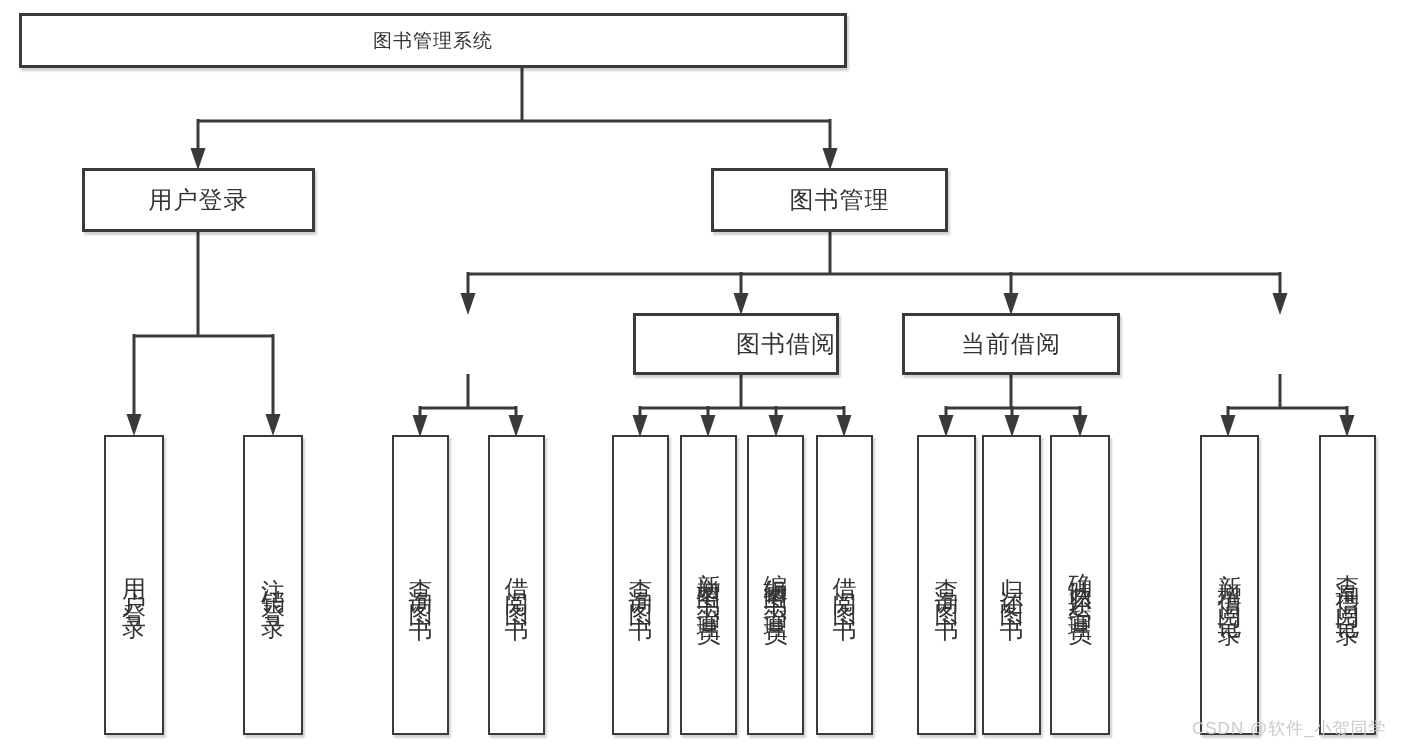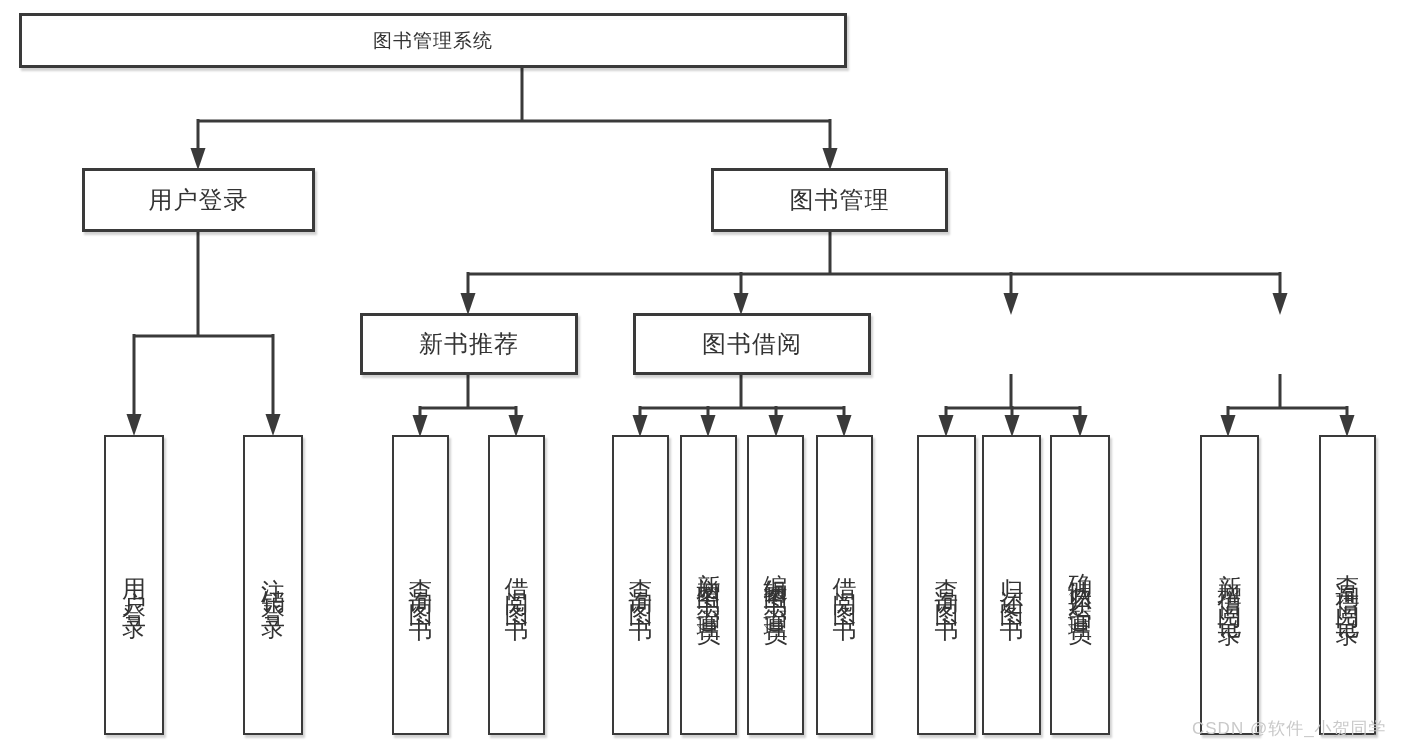--- a/index.html
+++ b/index.html
@@ -99,25 +99,25 @@
     <span>图书管理系统</span>
   </div>
 
   <div class="box" style="left:82px;top:168px;width:233px;height:64px;">
     <span>用户登录</span>
   </div>
   <div class="box" style="left:711px;top:168px;width:237px;height:64px;padding-left:20px;">
     <span>图书管理</span>
   </div>
 
-  <div class="box" style="left:360px;top:313px;width:218px;height:62px;">
-    <span>新书推荐</span>
+  <div class="box" style="left:633px;top:313px;width:206px;height:62px;justify-content:flex-end;">
+    <span>图书借阅</span>
   </div>
-  <div class="box" style="left:633px;top:313px;width:238px;height:62px;">
-    <span>图书借阅</span>
+  <div class="box" style="left:902px;top:313px;width:218px;height:62px;">
+    <span>当前借阅</span>
   </div>
 
   <div class="box leaf s" style="left:104px;top:435px;width:60px;height:300px;">
     <span>用户登录</span>
   </div>
   <div class="box leaf s" style="left:243px;top:435px;width:60px;height:300px;">
     <span>注销登录</span>
   </div>
 
   <div class="box leaf s" style="left:392px;top:435px;width:57px;height:300px;">

